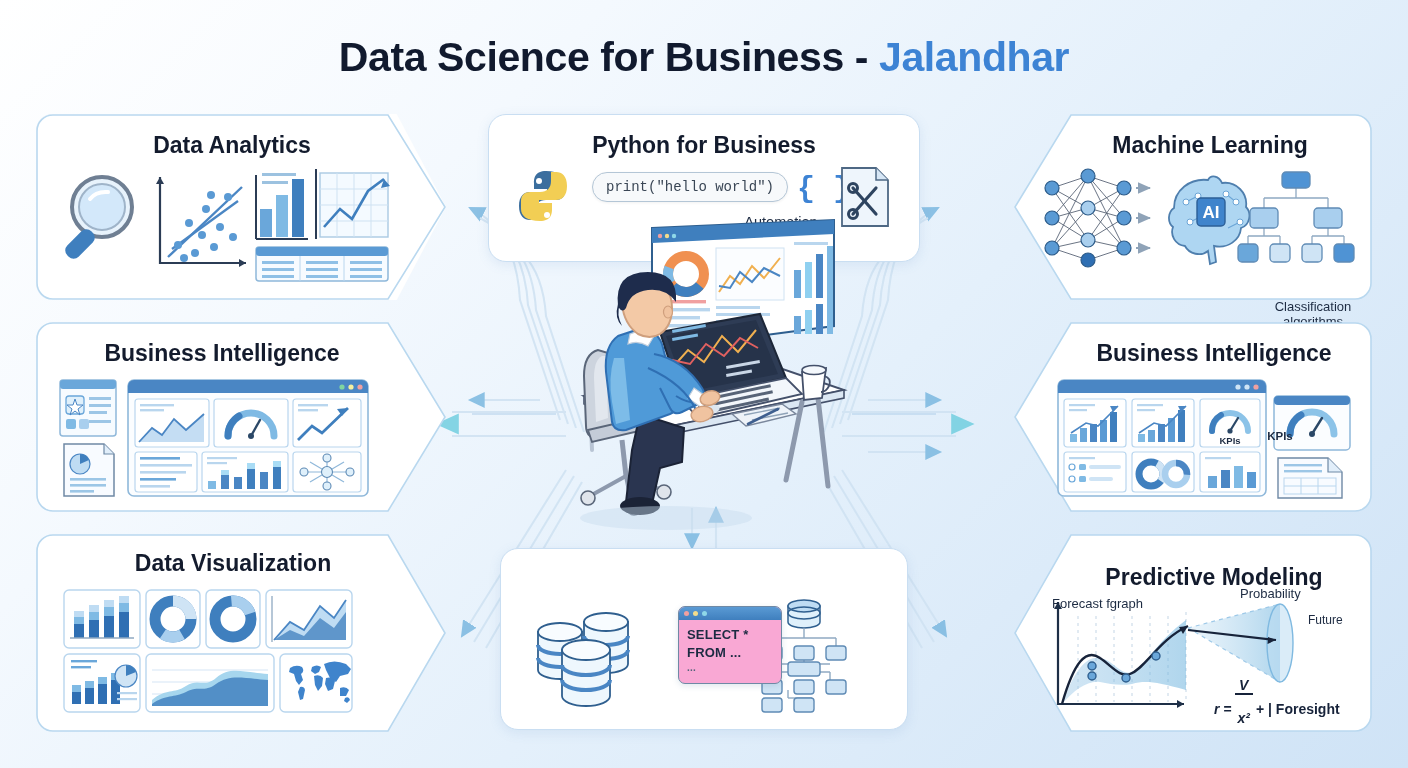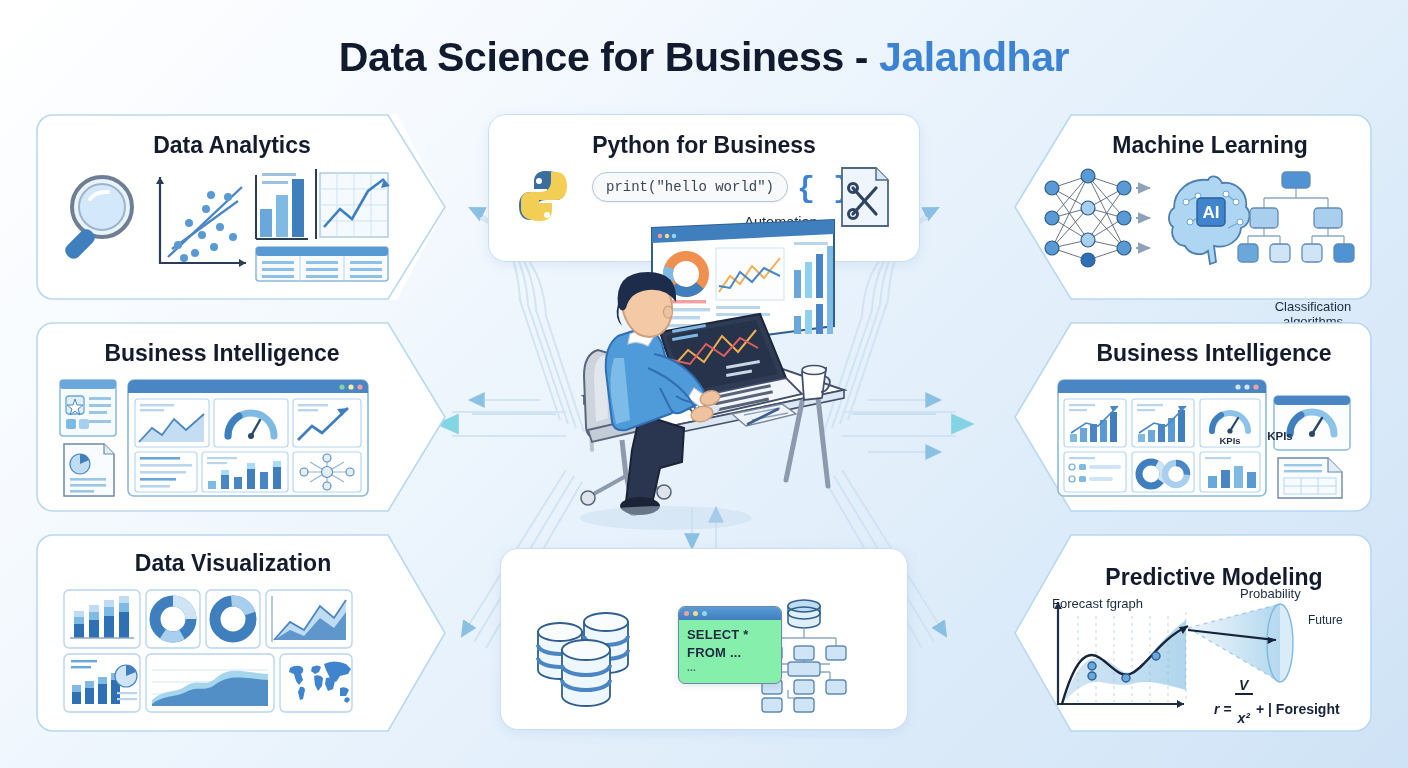--- a/index.html
+++ b/index.html
@@ -679,21 +679,21 @@
         <rect x="258" y="62" width="32" height="14" rx="3"></rect>
         <rect x="232" y="80" width="20" height="14" rx="3"></rect>
         <rect x="264" y="80" width="20" height="14" rx="3"></rect>
         <rect x="296" y="80" width="20" height="14" rx="3"></rect>
         <rect x="232" y="98" width="20" height="14" rx="3"></rect>
         <rect x="264" y="98" width="20" height="14" rx="3"></rect>
       </g>
     </g>
   </svg>
 
-  <div style="position:absolute;left:678px;top:606px;width:104px;height:78px;border:1.6px solid #6f89a5;border-radius:7px;background:#86efac;overflow:hidden;box-shadow:0 2px 6px rgba(70,110,150,.16);">
+  <div style="position:absolute;left:678px;top:606px;width:104px;height:78px;border:1.6px solid #6f89a5;border-radius:7px;background:#f9a8d4;overflow:hidden;box-shadow:0 2px 6px rgba(70,110,150,.16);">
     <div style="height:13px;background:linear-gradient(#5a9ad4,#3f7fbe);display:flex;align-items:center;gap:4px;padding-left:5px;">
       <span style="width:5px;height:5px;border-radius:50%;background:#f0a0a0;"></span>
       <span style="width:5px;height:5px;border-radius:50%;background:#f2dc8c;"></span>
       <span style="width:5px;height:5px;border-radius:50%;background:#8fd8e8;"></span>
     </div>
     <div style="padding:6px 0 0 8px;font-size:13px;line-height:1.35;color:#1d2b42;font-weight:bold;letter-spacing:.2px;">
       <div>SELECT *</div>
       <div>FROM ...</div>
       <div style="font-size:10px;color:#55657c;">...</div>
     </div>

